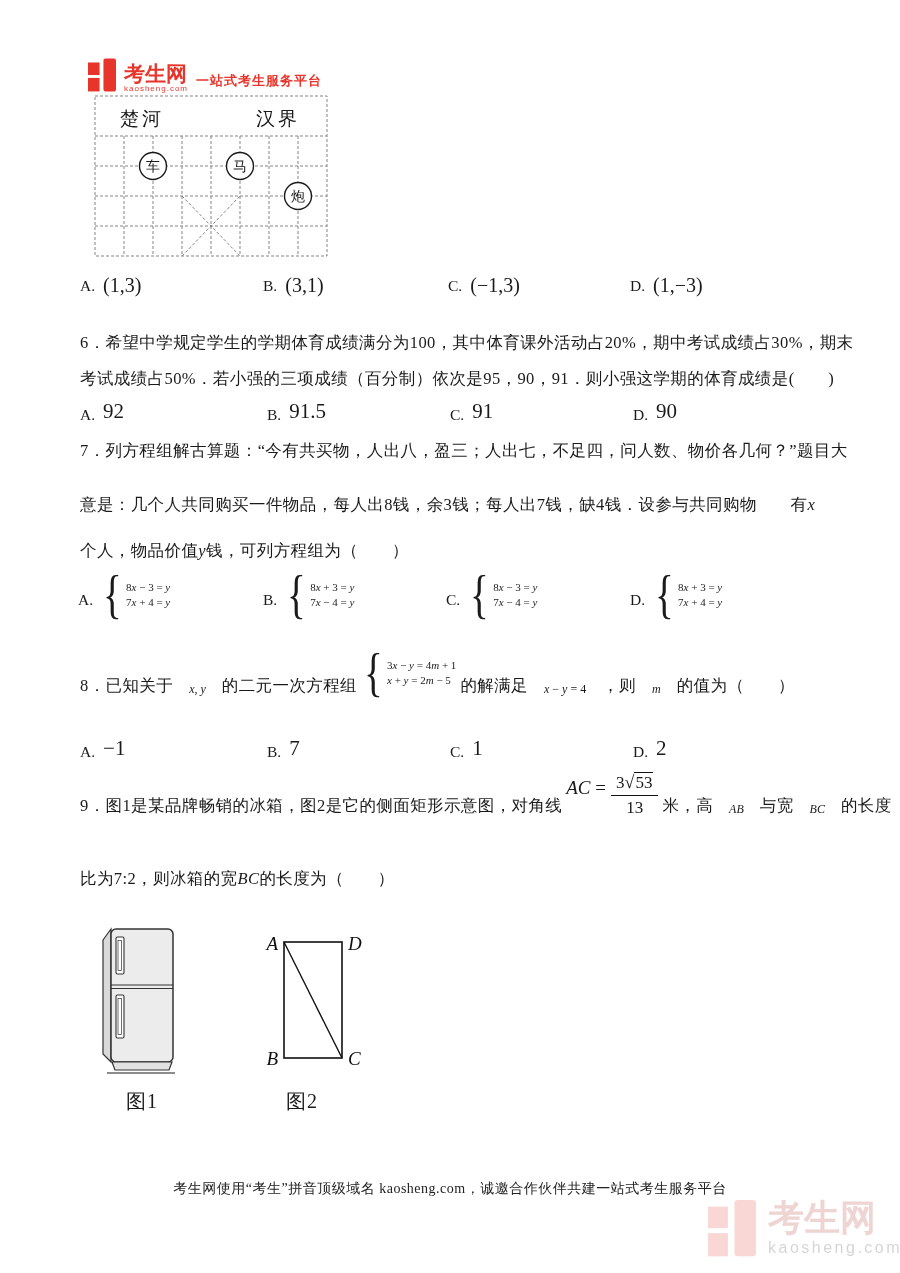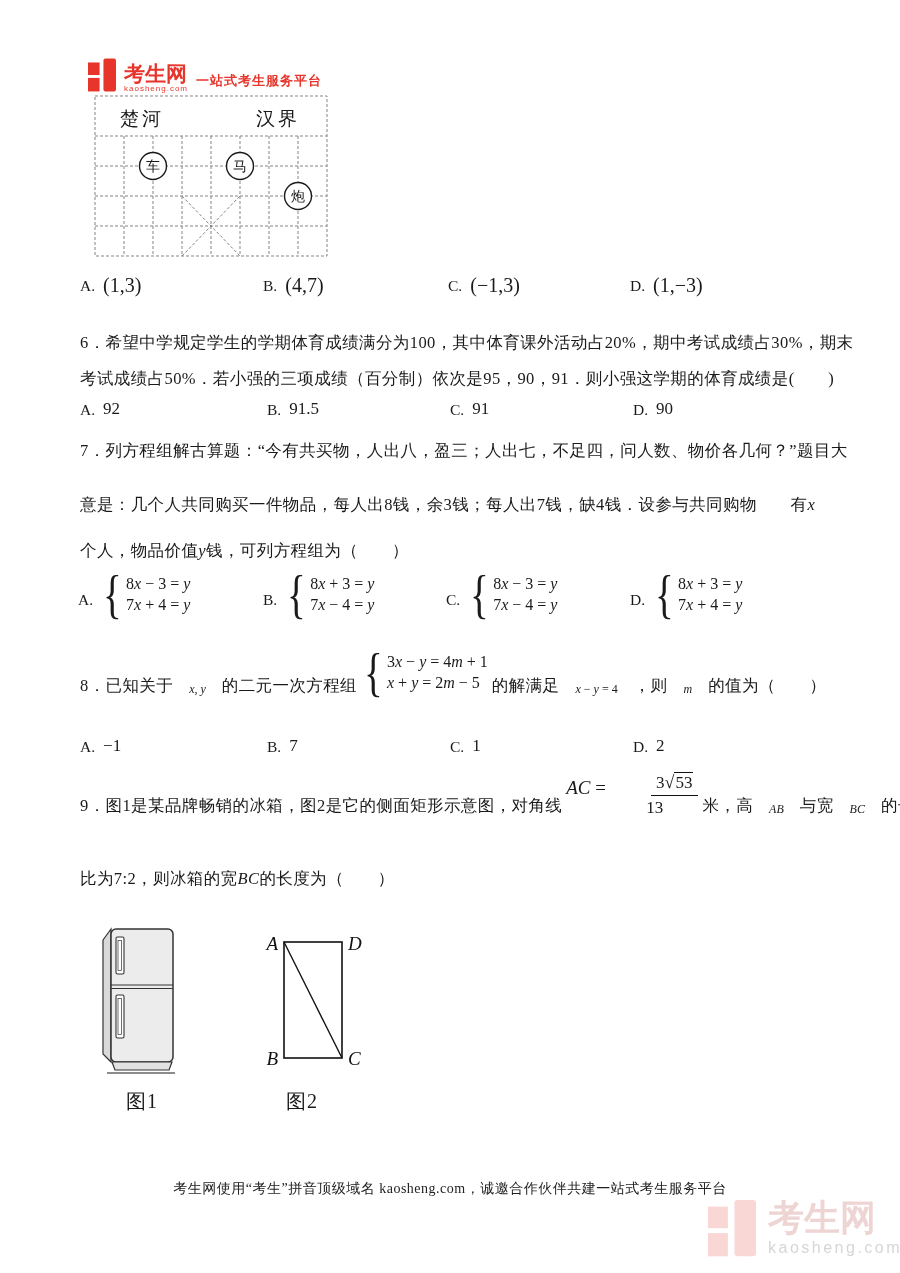--- a/index.html
+++ b/index.html
@@ -15,41 +15,41 @@
   
   .logo{display:flex;align-items:flex-end;gap:8px;}
   .brandcol{display:flex;flex-direction:column;line-height:1;}
   .brand{font-size:21px;font-weight:bold;font-family:"Liberation Sans","DejaVu Sans",sans-serif;}
   .brand-domain{font-size:8px;letter-spacing:1px;font-family:"Liberation Sans","DejaVu Sans",sans-serif;margin-top:1px;}
   .tagline{font-size:13px;font-weight:bold;margin-bottom:3px;letter-spacing:1px;}
 
   
   .opt{position:absolute;display:flex;align-items:flex-end;gap:8px;white-space:nowrap;}
   .olabel{font-size:15.5px;padding-bottom:2px;}
-  .oval{font-size:17px;padding-bottom:2px;}
+  .oval{font-size:21px;padding-bottom:2px;}
   .oval.big{font-size:20px;padding-bottom:0;}
 
   
   .sys{display:inline-flex;align-items:center;}
   .sys .brace{font-size:52px;font-weight:400;line-height:0.95;transform:scaleX(.75);margin-right:1px;}
   .sys .eqs{display:flex;flex-direction:column;gap:3px;}
-  .eq{font-size:16px;white-space:nowrap;}
+  .eq{font-size:11px;white-space:nowrap;}
   .sysopt{position:absolute;display:flex;align-items:flex-end;gap:7px;}
   .sysopt .olabel{padding-bottom:10px;}
 
   
   .flowrow{position:absolute;display:flex;align-items:flex-end;white-space:nowrap;}
   .flowrow .t{font-size:16.5px;letter-spacing:0.4px;}
   .flowrow .m{font-size:12px;margin:0 16px;}
 
   
   .mathgroup{display:inline-flex;align-items:center;margin:0 4px;}
   .mg-lhs{font-size:19px;margin-bottom:14px;margin-right:5px;}
   .frac{display:inline-flex;flex-direction:column;align-items:center;line-height:1.15;}
-  .frac .num{border-bottom:1.4px solid #111;padding:0 5px 2px;font-size:17px;margin-left:40px;}
+  .frac .num{border-bottom:1.4px solid #111;padding:0 5px 2px;font-size:17px;}
   .frac .den{padding-top:2px;font-size:17px;}
   .radsign{font-size:18px;}
   .rad{border-top:1.4px solid #111;padding:0 1px;}
 
   .figlabel{font-size:20px;letter-spacing:1px;}
 
   .footer{width:900px;text-align:center;font-size:14px;letter-spacing:0.5px;color:#222;}
 
   
   .wm{display:flex;align-items:flex-start;gap:10px;}
@@ -105,21 +105,21 @@
     <text x="204" y="106" font-size="14" text-anchor="middle" fill="#1a1a1a">炮</text>
   </g>
 </svg>
 
 <div class="opt" style="left:80px;top:274px;">
   <span class="olabel">A.</span>
   <span class="oval big mx">(1,3)</span>
 </div>
 <div class="opt" style="left:263px;top:274px;">
   <span class="olabel">B.</span>
-  <span class="oval big mx">(4,7)</span>
+  <span class="oval big mx">(3,1)</span>
 </div>
 <div class="opt" style="left:448px;top:274px;">
   <span class="olabel">C.</span>
   <span class="oval big mx">(−1,3)</span>
 </div>
 <div class="opt" style="left:630px;top:274px;">
   <span class="olabel">D.</span>
   <span class="oval big mx">(1,−3)</span>
 </div>
 

